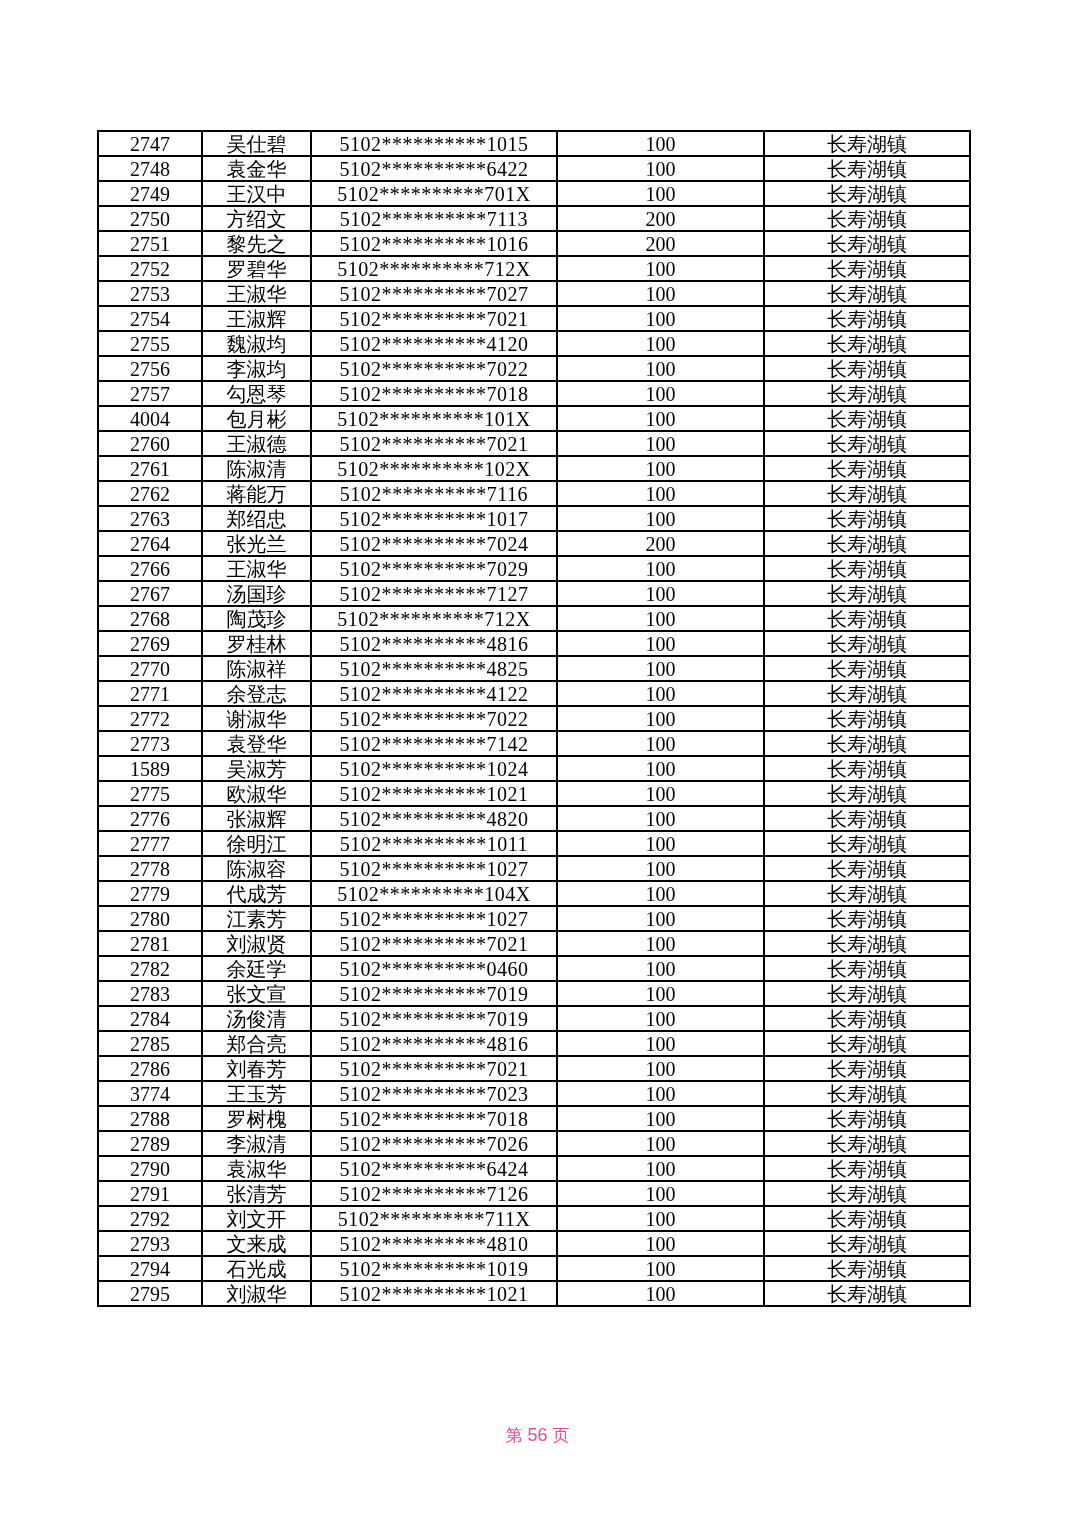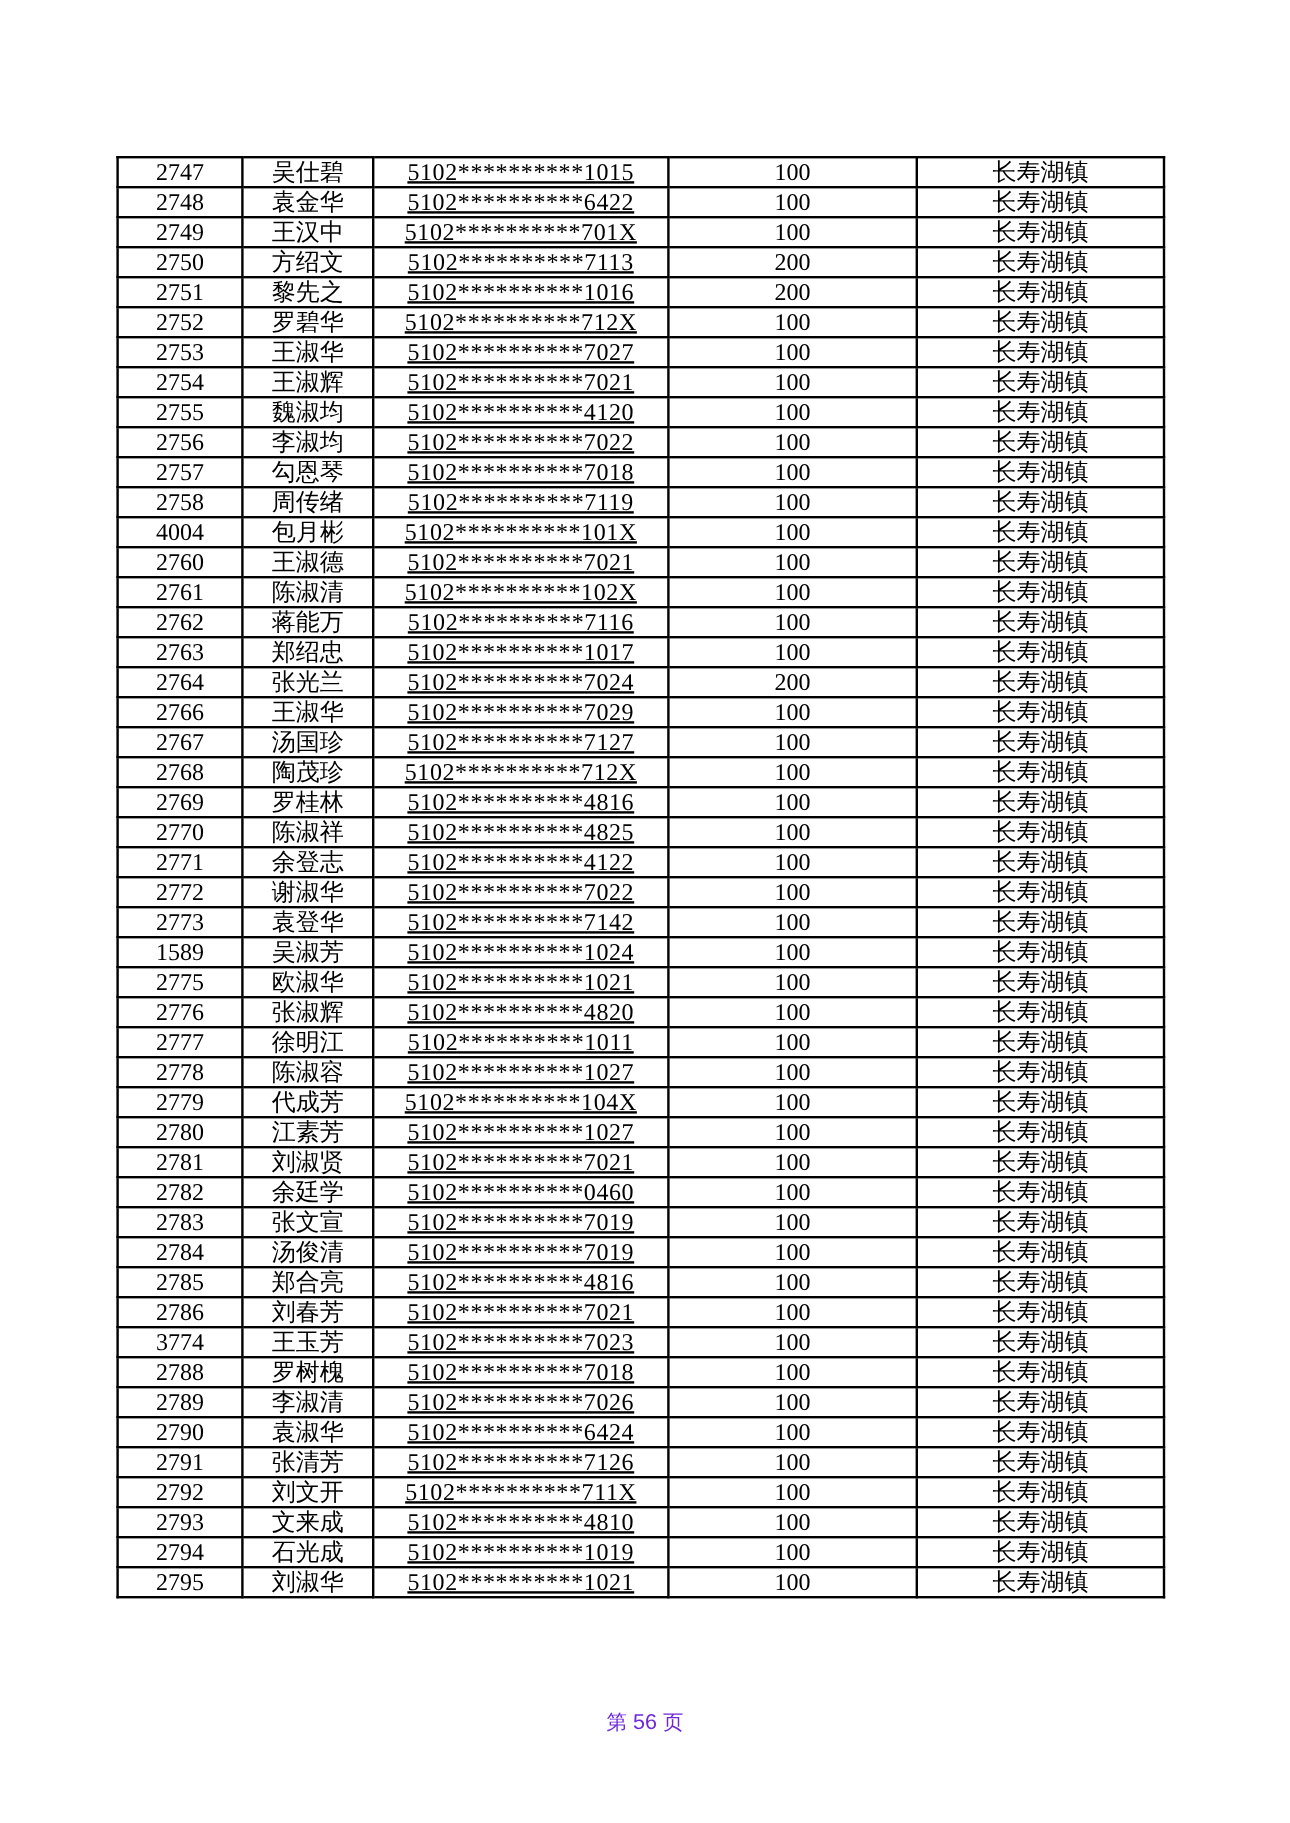--- a/index.html
+++ b/index.html
@@ -34,30 +34,29 @@
     padding: 0;
     text-align: center;
     vertical-align: middle;
     font-size: 20px;
     line-height: 1;
     white-space: nowrap;
     overflow: hidden;
   }
   table.roster td.id-cell {
     letter-spacing: 0.5px;
-    text-decoration: underline;
   }
   .footer {
     position: absolute;
     left: 0;
     top: 1424px;
     width: 1075px;
     text-align: center;
     font-size: 17px;
-    color: #6d28d9;
+    color: #ec4899;
   }
   .footer .num {
     font-family: "Liberation Sans", "DejaVu Sans", sans-serif;
     font-size: 18px;
     margin: 0 5px;
   }
 </style>
 </head>
 <body>
 
@@ -143,27 +142,20 @@
           <td>长寿湖镇</td>
         </tr>
         <tr>
           <td>2757</td>
           <td>勾恩琴</td>
           <td class="id-cell">5102**********7018</td>
           <td>100</td>
           <td>长寿湖镇</td>
         </tr>
         <tr>
-          <td>2758</td>
-          <td>周传绪</td>
-          <td class="id-cell">5102**********7119</td>
-          <td>100</td>
-          <td>长寿湖镇</td>
-        </tr>
-        <tr>
           <td>4004</td>
           <td>包月彬</td>
           <td class="id-cell">5102**********101X</td>
           <td>100</td>
           <td>长寿湖镇</td>
         </tr>
         <tr>
           <td>2760</td>
           <td>王淑德</td>
           <td class="id-cell">5102**********7021</td>

